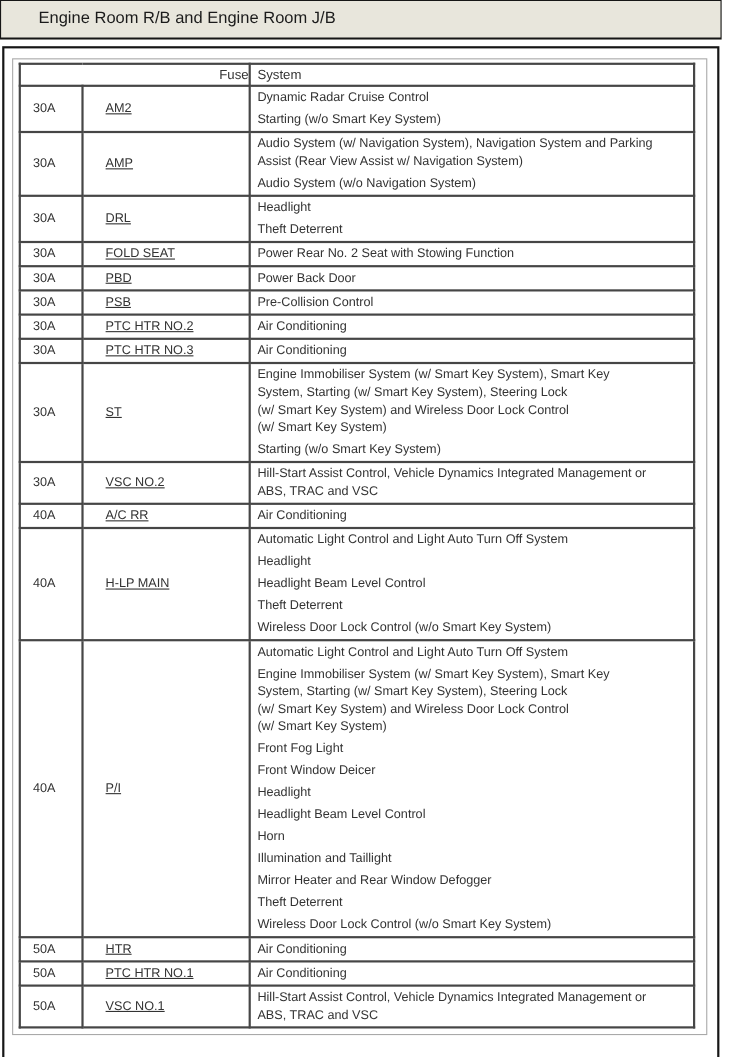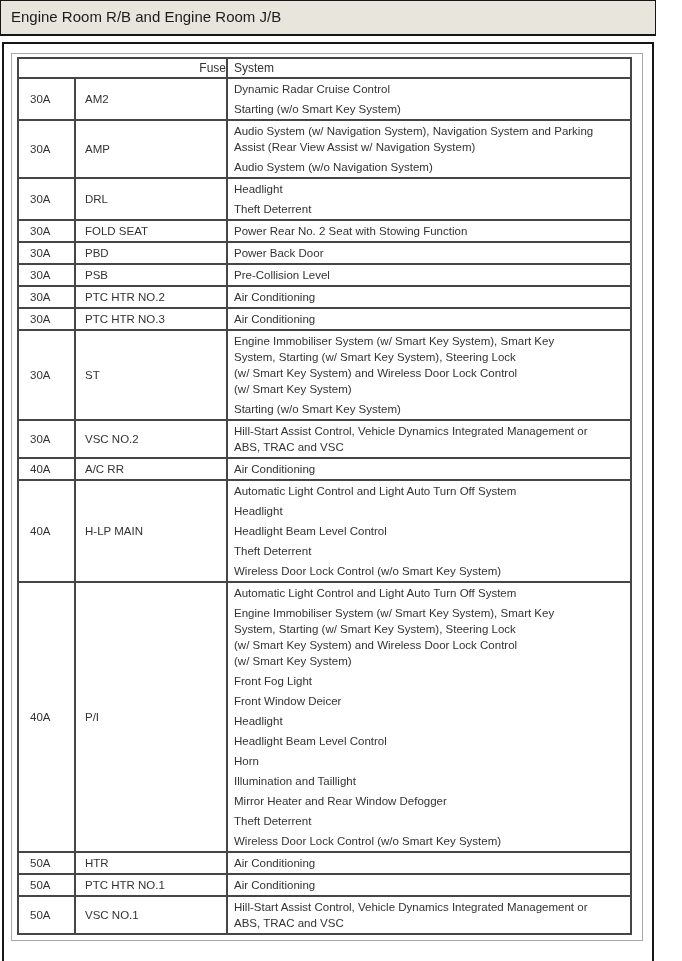--- a/index.html
+++ b/index.html
@@ -21,20 +21,21 @@
     background: #e8e6dc;
     border: 1px solid #161616;
     border-bottom-width: 2px;
   }
   .header-bar .title {
     display: block;
     padding-left: 10px;
     line-height: 32px;
     font-size: 15px;
     color: #1b1b1b;
+    margin-left: 24px;
   }
   .panel {
     position: absolute;
     left: 2px;
     top: 42px;
     width: 652px;
     height: 930px;
     box-sizing: border-box;
     background: #ffffff;
     border: 2px solid #161616;
@@ -63,21 +64,21 @@
     padding: 0;
   }
   .fuse-table th {
     font-weight: normal;
     font-size: 12px;
     height: 18px;
   }
   .fuse-table th.h-fuse { text-align: right; }
   .fuse-table th.h-sys  { text-align: left; padding-left: 6px; }
   .fuse-table td.amp   { padding-left: 11px; }
-  .fuse-table td.fname { padding-left: 9px; }
+  .fuse-table td.fname { padding-left: 20px; text-decoration: underline; }
   .fuse-table td.sys   { padding-left: 6px; padding-right: 4px; margin-left: 40px; }
   .sys-entry {
     line-height: 16px;
     padding: 2px 0;
     white-space: pre-line;
   }
 </style>
 </head>
 <body>
 
@@ -141,21 +142,21 @@
     <td class="fname">PBD</td>
     <td class="sys">
               <div class="sys-entry">Power Back Door</div>
             </td>
   </tr>
 
   <tr>
     <td class="amp">30A</td>
     <td class="fname">PSB</td>
     <td class="sys">
-              <div class="sys-entry">Pre-Collision Level</div>
+              <div class="sys-entry">Pre-Collision Control</div>
             </td>
   </tr>
 
   <tr>
     <td class="amp">30A</td>
     <td class="fname">PTC HTR NO.2</td>
     <td class="sys">
               <div class="sys-entry">Air Conditioning</div>
             </td>
   </tr>

